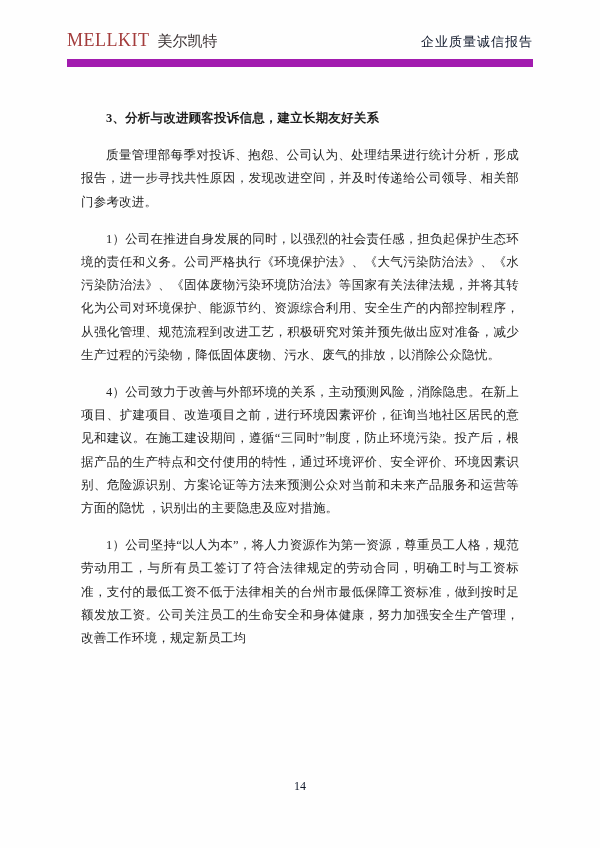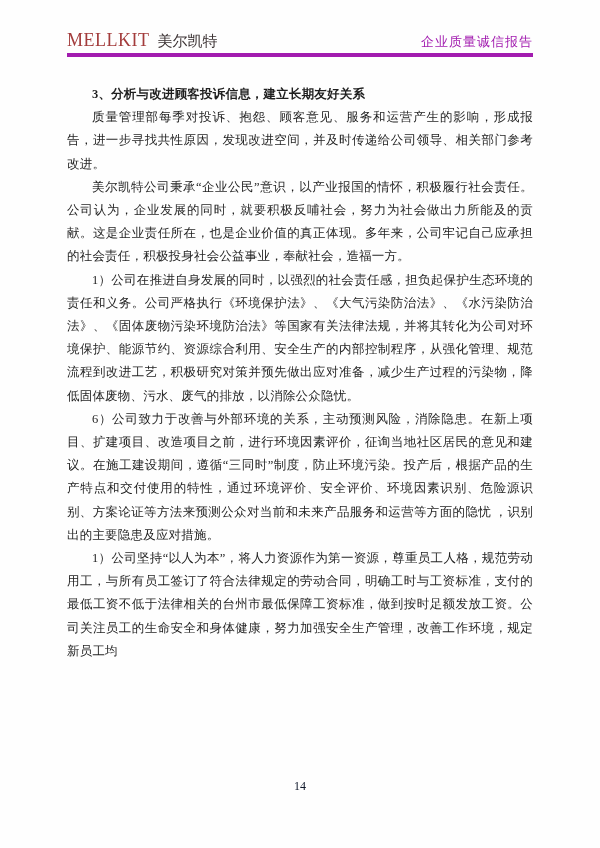--- a/index.html
+++ b/index.html
@@ -13,53 +13,53 @@
     height: 848px;
     margin: 0 auto;
     background: #fefefe;
     overflow: hidden;
     font-family: "Liberation Serif", "DejaVu Serif", serif;
     color: #1f1f1f;
   }
   .header {
     margin: 0 67px;
     padding-top: 30px;
-    padding-bottom: 2px;
-    border-bottom: 4px solid #a21caf;
+    padding-bottom: 8px;
+    border-bottom: 8px solid #a21caf;
     display: flex;
     justify-content: space-between;
     align-items: baseline;
   }
   .logo { white-space: nowrap; }
   .logo-en {
     font-size: 18px;
     letter-spacing: 0.5px;
     color: #a33c3c;
     font-weight: normal;
   }
   .logo-cn {
     font-size: 15px;
     color: #3a3132;
     margin-left: 4px;
   }
   .doc-title {
     font-size: 13px;
-    color: #a21caf;
+    color: #0f172a;
     letter-spacing: 1px;
   }
   .body {
     margin: 0 67px;
     padding-top: 26px;
     font-size: 12.5px;
     line-height: 23.2px;
     text-align: justify;
     letter-spacing: 0.2px;
   }
   .body p {
-    margin: 0;
+    margin: 14px;
     text-indent: 2em;
   }
   .sub-heading {
     font-weight: bold;
   }
   .section-heading {
     font-weight: bold;
     font-size: 14.5px;
     text-indent: 1.75em;
     margin-top: 7px !important;
@@ -83,24 +83,23 @@
   <div class="header">
     <div class="logo">
       <span class="logo-en">MELLKIT</span>
       <span class="logo-cn">美尔凯特</span>
     </div>
     <div class="doc-title">企业质量诚信报告</div>
   </div>
 
   <div class="body">
     <p class="sub-heading">3、分析与改进顾客投诉信息，建立长期友好关系</p>
-    <p>质量管理部每季对投诉、抱怨、顾客意见、服务和运营产生的影响，形成报告，进一步寻找共性原因，发现改进空间，并及时传递给公司领导、相关部门参考改进。</p>
-    <p>美尔凯特公司秉承“企业公民”意识，以产业报国的情怀，积极履行社会责任。公司认为，企业发展的同时，就要积极反哺社会，努力为社会做出力所能及的贡献。这是企业责任所在，也是企业价值的真正体现。多年来，公司牢记自己应承担的社会责任，积极投身社会公益事业，奉献社会，造福一方。</p>
+    <p>质量管理部每季对投诉、抱怨、公司认为、处理结果进行统计分析，形成报告，进一步寻找共性原因，发现改进空间，并及时传递给公司领导、相关部门参考改进。</p>
     <p>1）公司在推进自身发展的同时，以强烈的社会责任感，担负起保护生态环境的责任和义务。公司严格执行《环境保护法》、《大气污染防治法》、《水污染防治法》、《固体废物污染环境防治法》等国家有关法律法规，并将其转化为公司对环境保护、能源节约、资源综合利用、安全生产的内部控制程序，从强化管理、规范流程到改进工艺，积极研究对策并预先做出应对准备，减少生产过程的污染物，降低固体废物、污水、废气的排放，以消除公众隐忧。</p>
-    <p>6）公司致力于改善与外部环境的关系，主动预测风险，消除隐患。在新上项目、扩建项目、改造项目之前，进行环境因素评价，征询当地社区居民的意见和建议。在施工建设期间，遵循“三同时”制度，防止环境污染。投产后，根据产品的生产特点和交付使用的特性，通过环境评价、安全评价、环境因素识别、危险源识别、方案论证等方法来预测公众对当前和未来产品服务和运营等方面的隐忧 ，识别出的主要隐患及应对措施。</p>
+    <p>4）公司致力于改善与外部环境的关系，主动预测风险，消除隐患。在新上项目、扩建项目、改造项目之前，进行环境因素评价，征询当地社区居民的意见和建议。在施工建设期间，遵循“三同时”制度，防止环境污染。投产后，根据产品的生产特点和交付使用的特性，通过环境评价、安全评价、环境因素识别、危险源识别、方案论证等方法来预测公众对当前和未来产品服务和运营等方面的隐忧 ，识别出的主要隐患及应对措施。</p>
     <p>1）公司坚持“以人为本”，将人力资源作为第一资源，尊重员工人格，规范劳动用工，与所有员工签订了符合法律规定的劳动合同，明确工时与工资标准，支付的最低工资不低于法律相关的台州市最低保障工资标准，做到按时足额发放工资。公司关注员工的生命安全和身体健康，努力加强安全生产管理，改善工作环境，规定新员工均</p>
   </div>
 
   <div class="footer">
     <span>14</span>
   </div>
 
 </div>
 
 </body></html>

